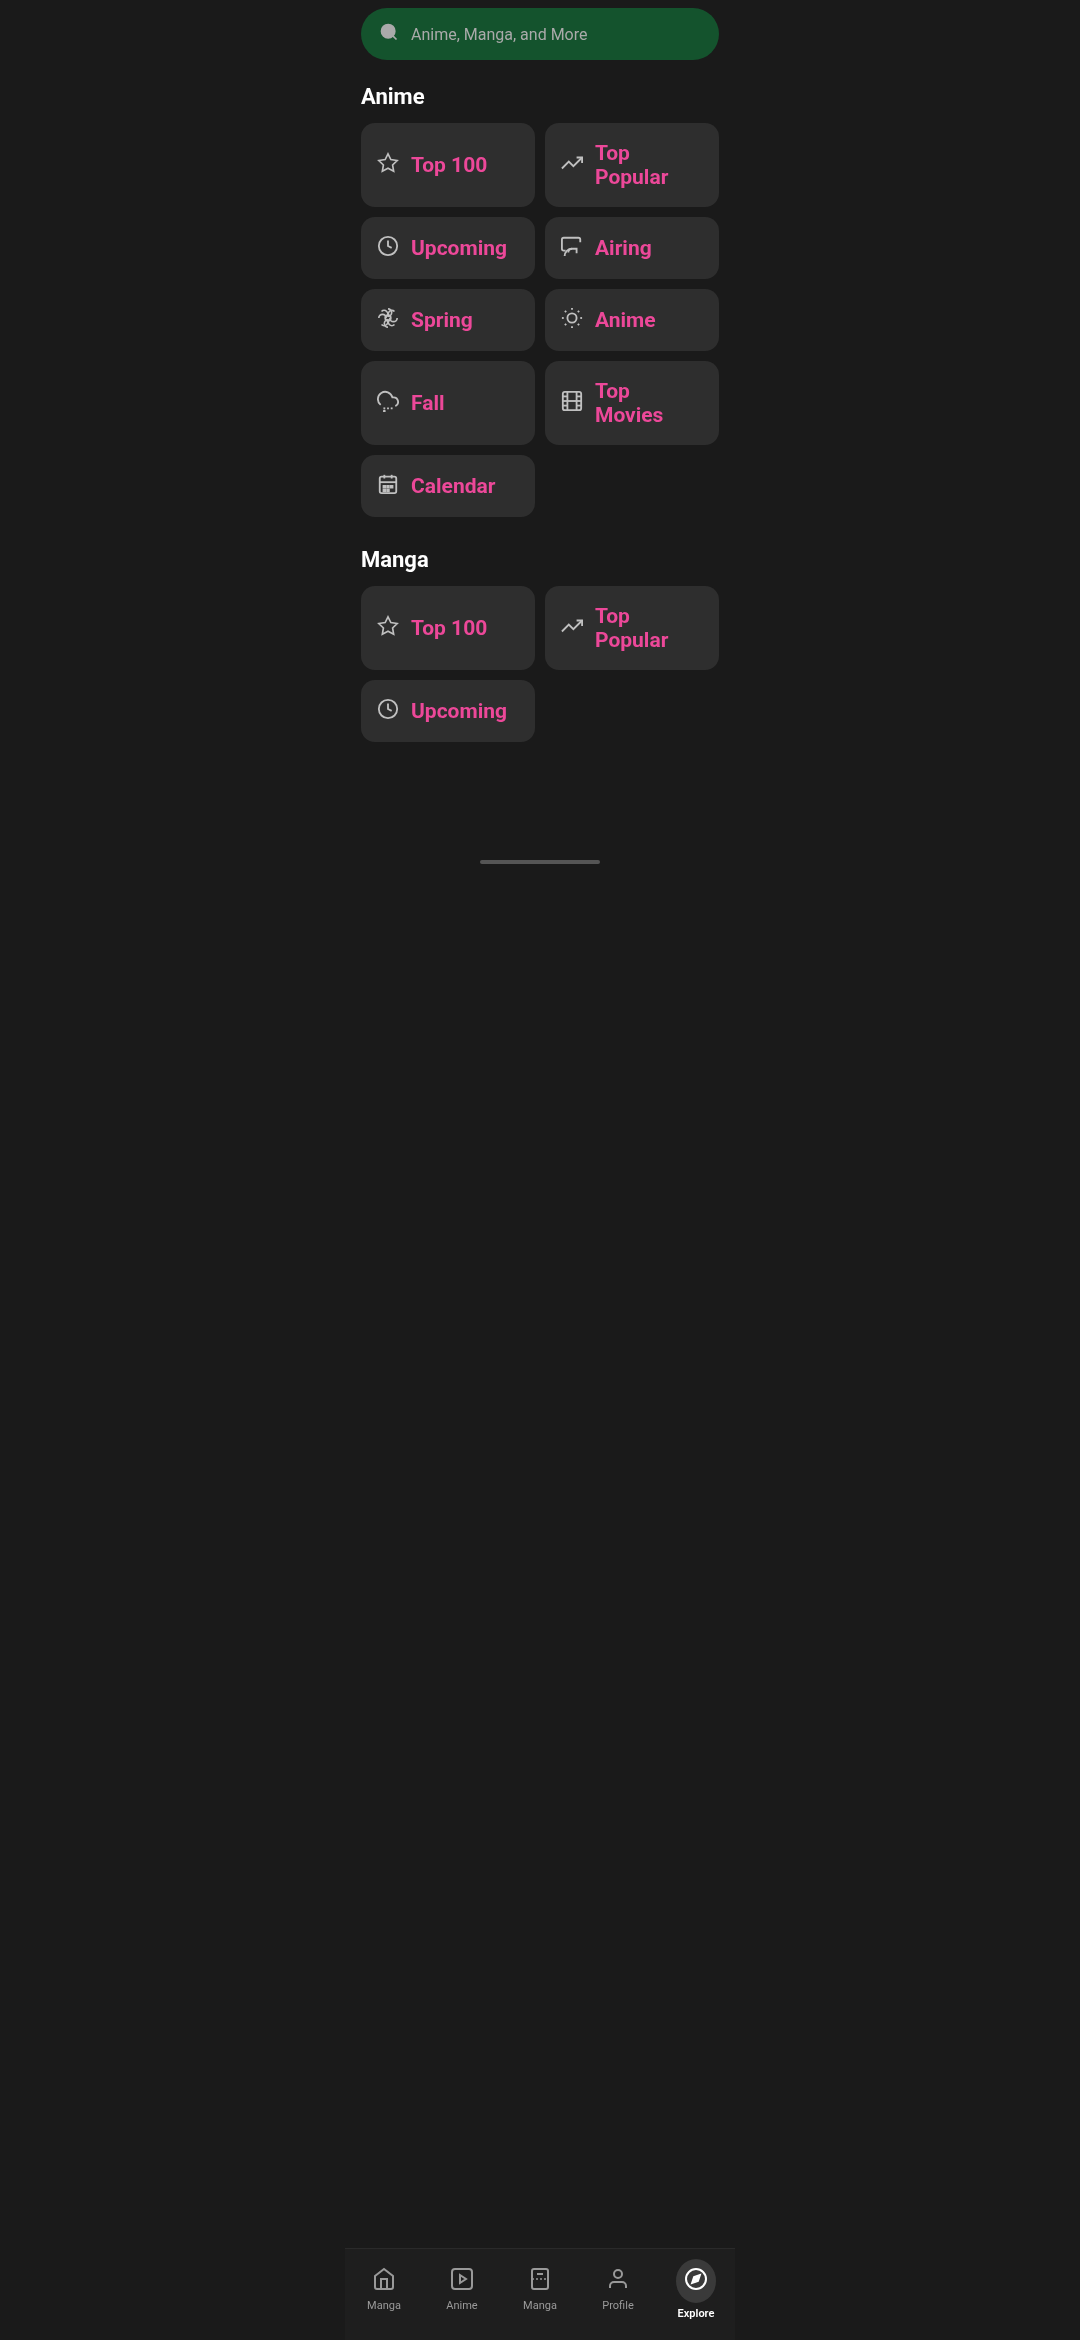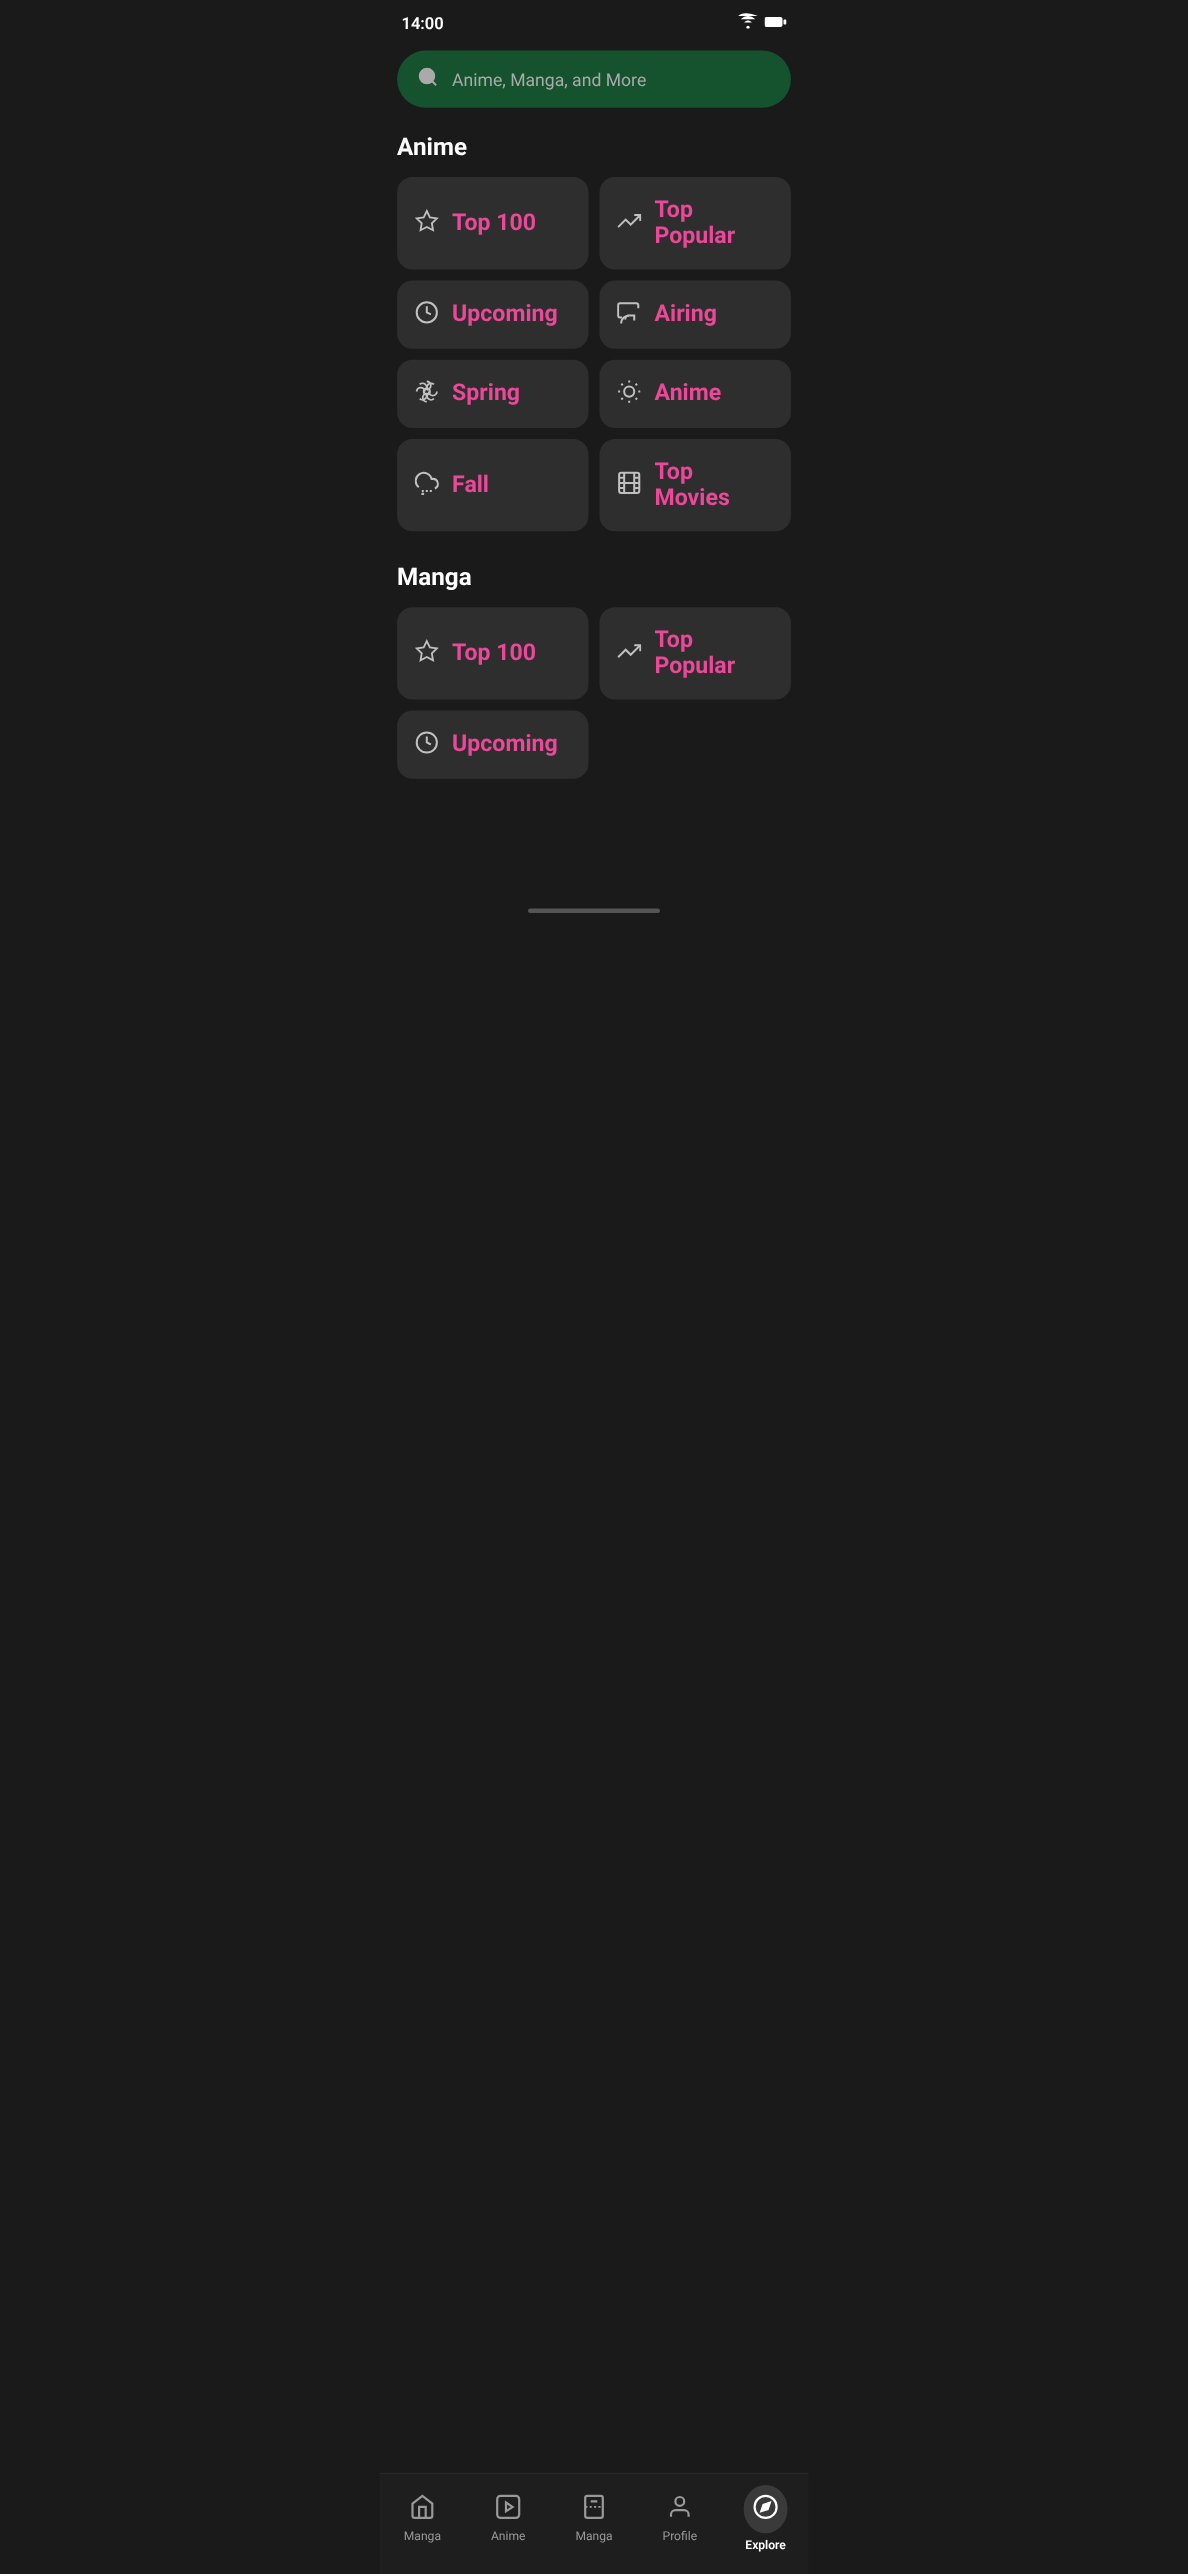--- a/index.html
+++ b/index.html
@@ -159,39 +159,20 @@
 
     .scroll-content {
       padding-bottom: 100px;
     }
   </style>
 </head>
 <body>
 
 <div class="scroll-content">
 
-  <div class="status-bar">
-    <span>14:00</span>
-    <div class="status-icons">
-      <span class="wifi-icon">
-        <svg width="18" height="14" viewBox="0 0 18 14">
-          <path d="M9 11.5a1.5 1.5 0 1 1 0 3 1.5 1.5 0 0 1 0-3z"></path>
-          <path d="M5.5 8.5C6.7 7.3 8 6.7 9 6.7s2.3.6 3.5 1.8"></path>
-          <path d="M2.5 5.5C4.5 3.5 6.7 2.5 9 2.5s4.5 1 6.5 3"></path>
-          <path d="M0 2.5C2.5.5 5.5-.5 9 0s6.5 1.5 9 2.5"></path>
-        </svg>
-      </span>
-      <span class="battery-icon">
-        <svg width="20" height="12" viewBox="0 0 22 12">
-          <rect x="0" y="1" width="18" height="10" rx="2" fill="white"></rect>
-          <rect x="19" y="3.5" width="3" height="5" rx="1" fill="white"></rect>
-        </svg>
-      </span>
-    </div>
-  </div>
 
   <div class="search-bar">
     <span class="search-icon-wrap">
       <svg width="20" height="20" viewBox="0 0 24 24" fill="none" stroke="#aaaaaa" stroke-width="2">
         <circle cx="11" cy="11" r="8"></circle>
         <path d="M21 21l-4.35-4.35"></path>
       </svg>
     </span>
     <span class="search-placeholder">Anime, Manga, and More</span>
   </div>
@@ -298,20 +279,36 @@
             <line x1="2" y1="12" x2="22" y2="12" stroke="#c0c0c0" stroke-width="2"></line>
             <line x1="2" y1="7" x2="7" y2="7" stroke="#c0c0c0" stroke-width="2"></line>
             <line x1="2" y1="17" x2="7" y2="17" stroke="#c0c0c0" stroke-width="2"></line>
             <line x1="17" y1="17" x2="22" y2="17" stroke="#c0c0c0" stroke-width="2"></line>
             <line x1="17" y1="7" x2="22" y2="7" stroke="#c0c0c0" stroke-width="2"></line>
           </svg>
         </span>
         <span class="grid-item-label">Top Movies</span>
       </div>
 
+      <div class="grid-item">
+        <span>
+          <svg width="22" height="22" viewBox="0 0 24 24">
+            <rect x="3" y="4" width="18" height="18" rx="2" stroke="#c0c0c0" stroke-width="2" fill="none"></rect>
+            <line x1="16" y1="2" x2="16" y2="6" stroke="#c0c0c0" stroke-width="2"></line>
+            <line x1="8" y1="2" x2="8" y2="6" stroke="#c0c0c0" stroke-width="2"></line>
+            <line x1="3" y1="10" x2="21" y2="10" stroke="#c0c0c0" stroke-width="2"></line>
+            <rect x="7" y="14" width="2" height="2" fill="#c0c0c0"></rect>
+            <rect x="11" y="14" width="2" height="2" fill="#c0c0c0"></rect>
+            <rect x="15" y="14" width="2" height="2" fill="#c0c0c0"></rect>
+            <rect x="7" y="18" width="2" height="2" fill="#c0c0c0"></rect>
+            <rect x="11" y="18" width="2" height="2" fill="#c0c0c0"></rect>
+          </svg>
+        </span>
+        <span class="grid-item-label">Calendar</span>
+      </div>
 
     </div>
   </div>
 
   <div class="section-gap"></div>
 
   <div>
     <div class="section-title">Manga</div>
     <div class="grid">
 

